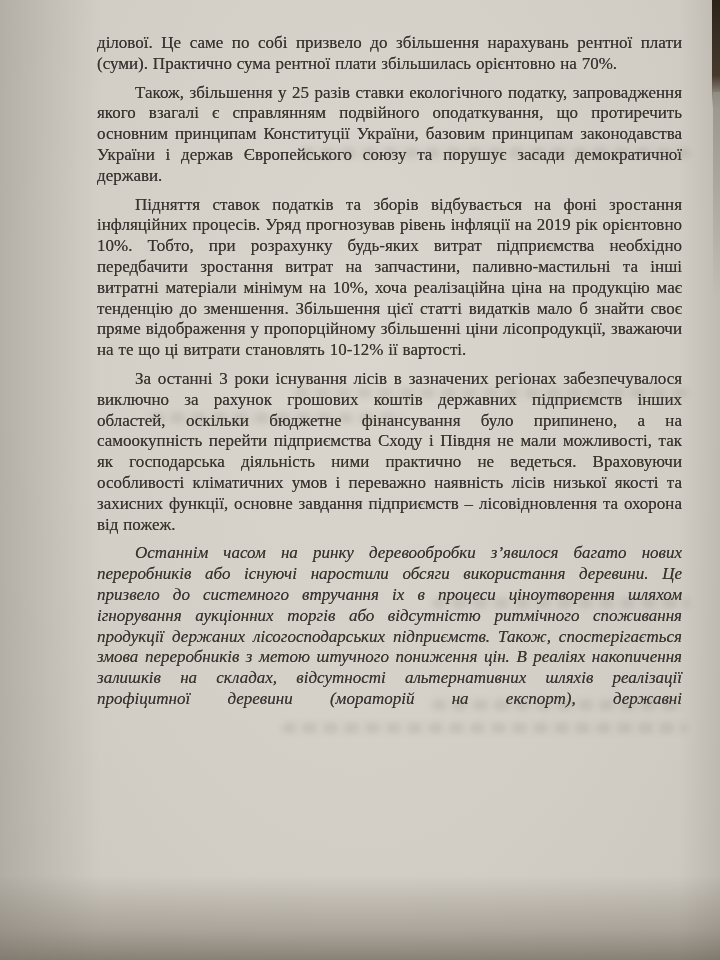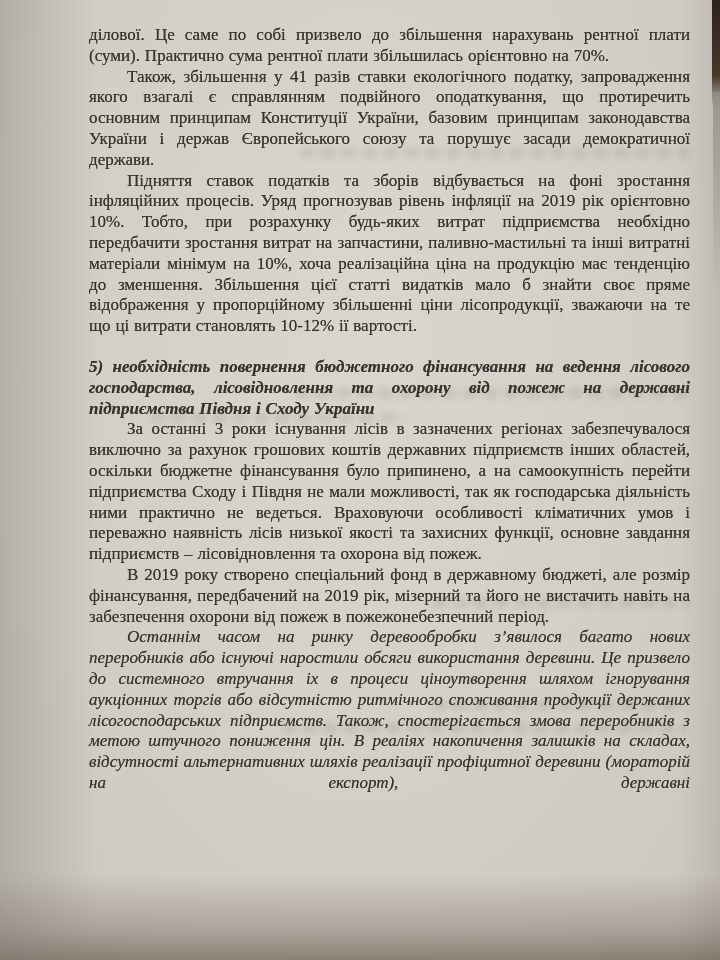--- a/index.html
+++ b/index.html
@@ -19,21 +19,21 @@
       linear-gradient(270deg, rgba(118,112,102,0.18) 0px, rgba(118,112,102,0) 42px),
       radial-gradient(ellipse at 50% 35%, #dad5cd 0%, #d3cec6 55%, #cbc6be 100%);
     color: #37332f;
   }
   .textblock {
     position: absolute;
     left: 89px; top: 25px;
     width: 601px;
   }
   .textblock p {
-    margin: 0;
+    margin: 8px;
     font-size: 17px;
     line-height: 20.8px;
     text-align: justify;
     word-spacing: 0.6px;
     text-shadow: 0 0 0.6px rgba(58,52,46,0.75);
   }
   p.indent { text-indent: 38px; }
   p.heading {
     font-weight: bold;
     font-style: italic;
@@ -79,21 +79,19 @@
 
   <div class="bleed b1"></div>
   <div class="bleed b2"></div>
   <div class="bleed b3"></div>
   <div class="bleed b4"></div>
   <div class="bleed b5"></div>
   <div class="bleed b6"></div>
 
   <div class="textblock">
     <p>ділової. Це саме по собі призвело до збільшення нарахувань рентної плати (суми). Практично сума рентної плати збільшилась орієнтовно на 70%.</p>
-    <p class="indent">Також, збільшення у 41 разів ставки екологічного податку, запровадження якого взагалі є справлянням подвійного оподаткування, що протиречить основним принципам Конституції України, базовим принципам законодавства України і держав Європейського союзу та порушує засади демократичної держави.</p>
+    <p class="indent">Також, збільшення у 25 разів ставки екологічного податку, запровадження якого взагалі є справлянням подвійного оподаткування, що протиречить основним принципам Конституції України, базовим принципам законодавства України і держав Європейського союзу та порушує засади демократичної держави.</p>
     <p class="indent">Підняття ставок податків та зборів відбувається на фоні зростання інфляційних процесів. Уряд прогнозував рівень інфляції на 2019 рік орієнтовно 10%. Тобто, при розрахунку будь-яких витрат підприємства необхідно передбачити зростання витрат на запчастини, паливно-мастильні та інші витратні матеріали мінімум на 10%, хоча реалізаційна ціна на продукцію має тенденцію до зменшення. Збільшення цієї статті видатків мало б знайти своє пряме відображення у пропорційному збільшенні ціни лісопродукції, зважаючи на те що ці витрати становлять 10-12% ії вартості.</p>
-    <p class="heading">5) необхідність повернення бюджетного фінансування на ведення лісового господарства, лісовідновлення та охорону від пожеж на державні підприємства Півдня і Сходу України</p>
     <p class="indent">За останні 3 роки існування лісів в зазначених регіонах забезпечувалося виключно за рахунок грошових коштів державних підприємств інших областей, оскільки бюджетне фінансування було припинено, а на самоокупність перейти підприємства Сходу і Півдня не мали можливості, так як господарська діяльність ними практично не ведеться. Враховуючи особливості кліматичних умов і переважно наявність лісів низької якості та захисних функції, основне завдання підприємств – лісовідновлення та охорона від пожеж.</p>
-    <p class="indent">В 2019 року створено спеціальний фонд в державному бюджеті, але розмір фінансування, передбачений на 2019 рік, мізерний та його не вистачить навіть на забезпечення охорони від пожеж в пожежонебезпечний період.</p>
     <p class="indent stretch-last">Останнім часом на ринку деревообробки з’явилося багато нових переробників або існуючі наростили обсяги використання деревини. Це призвело до системного втручання іх в процеси ціноутворення шляхом ігнорування аукціонних торгів або відсутністю ритмічного споживання продукції держаних лісогосподарських підприємств. Також, спостерігається змова переробників з метою штучного пониження цін. В реаліях накопичення залишків на складах, відсутності альтернативних шляхів реалізації профіцитної деревини (мораторій на експорт), державні</p>
   </div>
 
 </div>
 
 </body></html>

